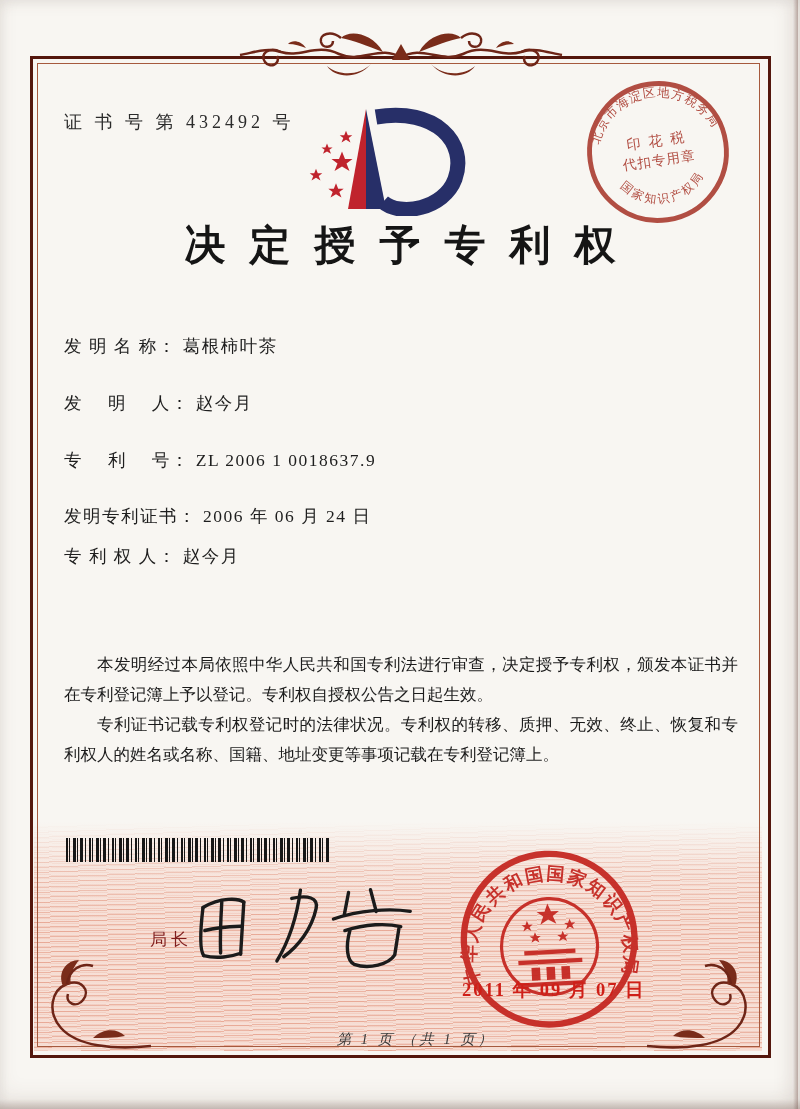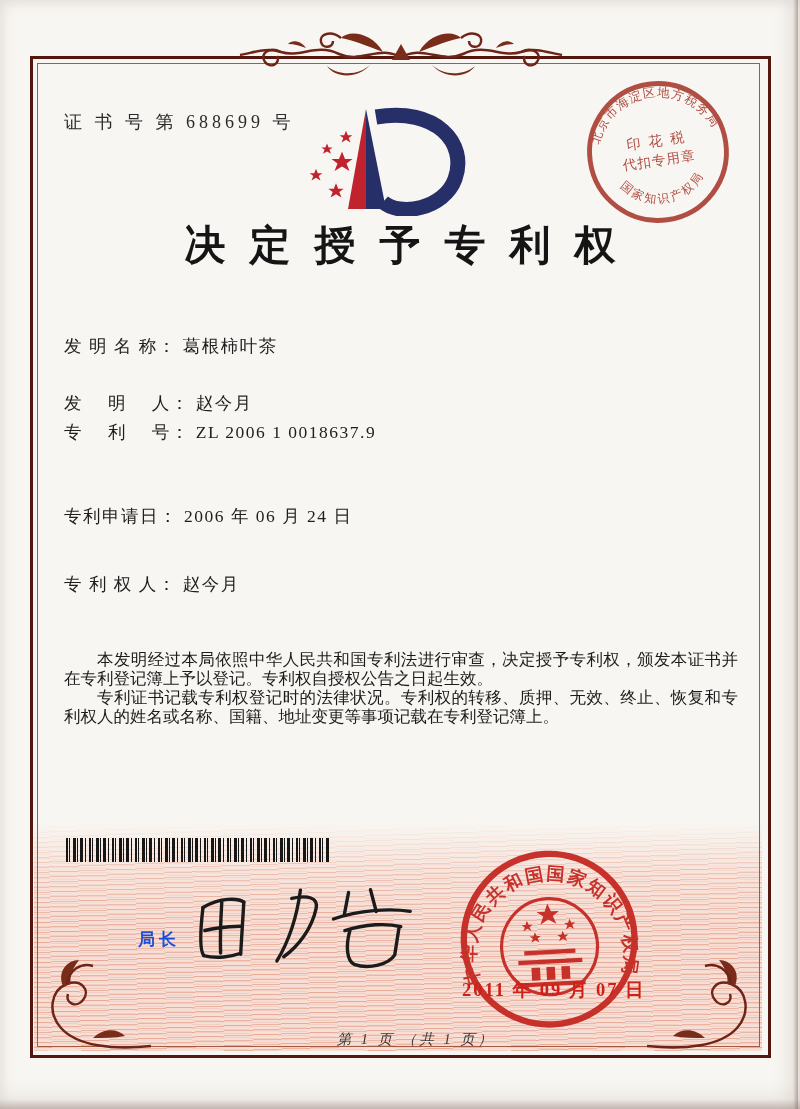--- a/index.html
+++ b/index.html
@@ -36,37 +36,37 @@
   .logo{position:absolute;left:296px;top:104px;width:200px;height:112px;}
 
   .tax-stamp{position:absolute;left:582px;top:76px;width:152px;height:152px;opacity:.88;transform:rotate(-8deg);}
   .tax-stamp text{fill:#a8372b;font-family:"Liberation Serif","DejaVu Serif",serif;}
 
   .title{position:absolute;left:0;top:218px;width:100%;text-align:center;
     font-size:41px;font-weight:bold;color:#151515;letter-spacing:24px;text-indent:24px;}
 
   .field{position:absolute;left:64px;font-size:17.5px;color:#1e1e1e;letter-spacing:1.5px;white-space:nowrap;}
   .field .val{margin-left:6px;}
-  .f0{top:334px}.f1{top:391px}.f2{top:420px}.f3{top:504px}.f4{top:572px}.f5{top:616px}
-
-  .paras{position:absolute;left:64px;top:650px;width:674px;font-size:16.5px;line-height:19px;
+  .f0{top:334px}.f1{top:391px}.f2{top:448px}.f3{top:504px}.f4{top:544px}.f5{top:616px}
+
+  .paras{position:absolute;left:64px;top:650px;width:674px;font-size:16.5px;line-height:30px;
     color:#1b1b1b;text-align:justify;}
   .paras p{margin:0;text-indent:2em;}
 
   .barcode{position:absolute;left:66px;top:838px;width:264px;height:24px;
     background-image:repeating-linear-gradient(90deg,
       #161616 0 2px, transparent 2px 3px,
       #161616 3px 4px, transparent 4px 7px,
       #161616 7px 10px, transparent 10px 11px,
       #161616 11px 12px, transparent 12px 14px,
       #161616 14px 17px, transparent 17px 19px,
       #161616 19px 20px, transparent 20px 23px);}
 
   .sig-block{position:absolute;left:138px;top:888px;width:280px;height:100px;}
-  .sig-title{position:absolute;left:0;top:40px;font-size:17px;color:#1d4ed8;letter-spacing:4px;font-weight:bold;}
+  .sig-title{position:absolute;left:12px;top:40px;font-size:17px;color:#7f1d1d;letter-spacing:4px;}
   .sig-svg{position:absolute;left:52px;top:-6px;width:230px;height:106px;transform:rotate(-2deg);}
   .sig-svg path{stroke:#1b1b1b;stroke-width:3.4;fill:none;stroke-linecap:round;stroke-linejoin:round;}
 
   .office-seal{position:absolute;left:453px;top:840px;width:192px;height:192px;opacity:.93;transform:rotate(-3deg);}
   .office-seal text{fill:#c4251f;font-family:"Liberation Serif","DejaVu Serif",serif;font-weight:bold;}
   .seal-date{position:absolute;left:462px;top:977px;font-size:18.5px;color:#cf1f18;
     letter-spacing:2px;font-weight:bold;white-space:nowrap;}
 
   .footer{position:absolute;left:16px;top:1030px;width:100%;text-align:center;
     font-size:14.5px;letter-spacing:3px;color:#3a3a3a;font-style:italic;}
@@ -119,21 +119,21 @@
     <g transform="translate(122,0) scale(-1,1)">
       <path d="M120,90 C82,94 46,90 30,72 C16,56 20,34 36,28 C50,23 60,34 52,44 C46,52 34,48 37,38" stroke-width="3"></path>
       <path class="lf" d="M32,30 C26,16 36,4 48,4 C42,12 38,20 40,28 Z"></path>
       <path d="M36,28 C38,14 50,6 62,10" stroke-width="2"></path>
       <path class="lf" d="M62,82 C72,72 86,72 94,80 C84,82 72,82 62,82 Z"></path>
     </g>
   </svg>
 
   <div class="content">
 
-    <div class="cert-number">证 书 号 第 688699 号</div>
+    <div class="cert-number">证 书 号 第 432492 号</div>
 
     <svg class="logo" viewBox="0 0 200 110">
       <polygon points="70,4 52,104 70,104" fill="#c0232d"></polygon>
       <polygon points="70,4 70,104 90,104" fill="#272f68"></polygon>
       <path d="M80 12 C140 2 172 38 159 74 C148 104 104 112 87 97" fill="none" stroke="#272f68" stroke-width="15"></path>
       <g fill="#c0232d">
         <path transform="translate(50,32) scale(0.9)" d="M0,-7 L2,-2 L7,-2 L3,1 L5,6 L0,3 L-5,6 L-3,1 L-7,-2 L-2,-2 Z"></path>
         <path transform="translate(31,44) scale(0.8)" d="M0,-7 L2,-2 L7,-2 L3,1 L5,6 L0,3 L-5,6 L-3,1 L-7,-2 L-2,-2 Z"></path>
         <path transform="translate(46,57) scale(1.5)" d="M0,-7 L2,-2 L7,-2 L3,1 L5,6 L0,3 L-5,6 L-3,1 L-7,-2 L-2,-2 Z"></path>
         <path transform="translate(20,70) scale(0.9)" d="M0,-7 L2,-2 L7,-2 L3,1 L5,6 L0,3 L-5,6 L-3,1 L-7,-2 L-2,-2 Z"></path>
@@ -155,21 +155,21 @@
       </text>
       <text x="70" y="64" text-anchor="middle" font-size="13" letter-spacing="2">印 花 税</text>
       <text x="70" y="82" text-anchor="middle" font-size="12.5" letter-spacing="1">代扣专用章</text>
     </svg>
 
     <div class="title">决定授予专利权</div>
 
     <div class="field f1"><span>发　 明　 人：</span><span class="val">赵今月</span></div>
     <div class="field f0"><span>发 明 名 称：</span><span class="val">葛根柿叶茶</span></div>
     <div class="field f2"><span>专　 利　 号：</span><span class="val">ZL 2006 1 0018637.9</span></div>
-    <div class="field f3"><span>专利申请日：</span><span class="val">2006 年 06 月 24 日</span></div>
+    <div class="field f3"><span>发明专利证书：</span><span class="val">2006 年 06 月 24 日</span></div>
     <div class="field f4"><span>专 利 权 人：</span><span class="val">赵今月</span></div>
 
     <div class="paras">
       <p>本发明经过本局依照中华人民共和国专利法进行审查，决定授予专利权，颁发本证书并在专利登记簿上予以登记。专利权自授权公告之日起生效。</p>
       <p>专利证书记载专利权登记时的法律状况。专利权的转移、质押、无效、终止、恢复和专利权人的姓名或名称、国籍、地址变更等事项记载在专利登记簿上。</p>
     </div>
 
     <div class="barcode"></div>
 
     <div class="sig-block">

